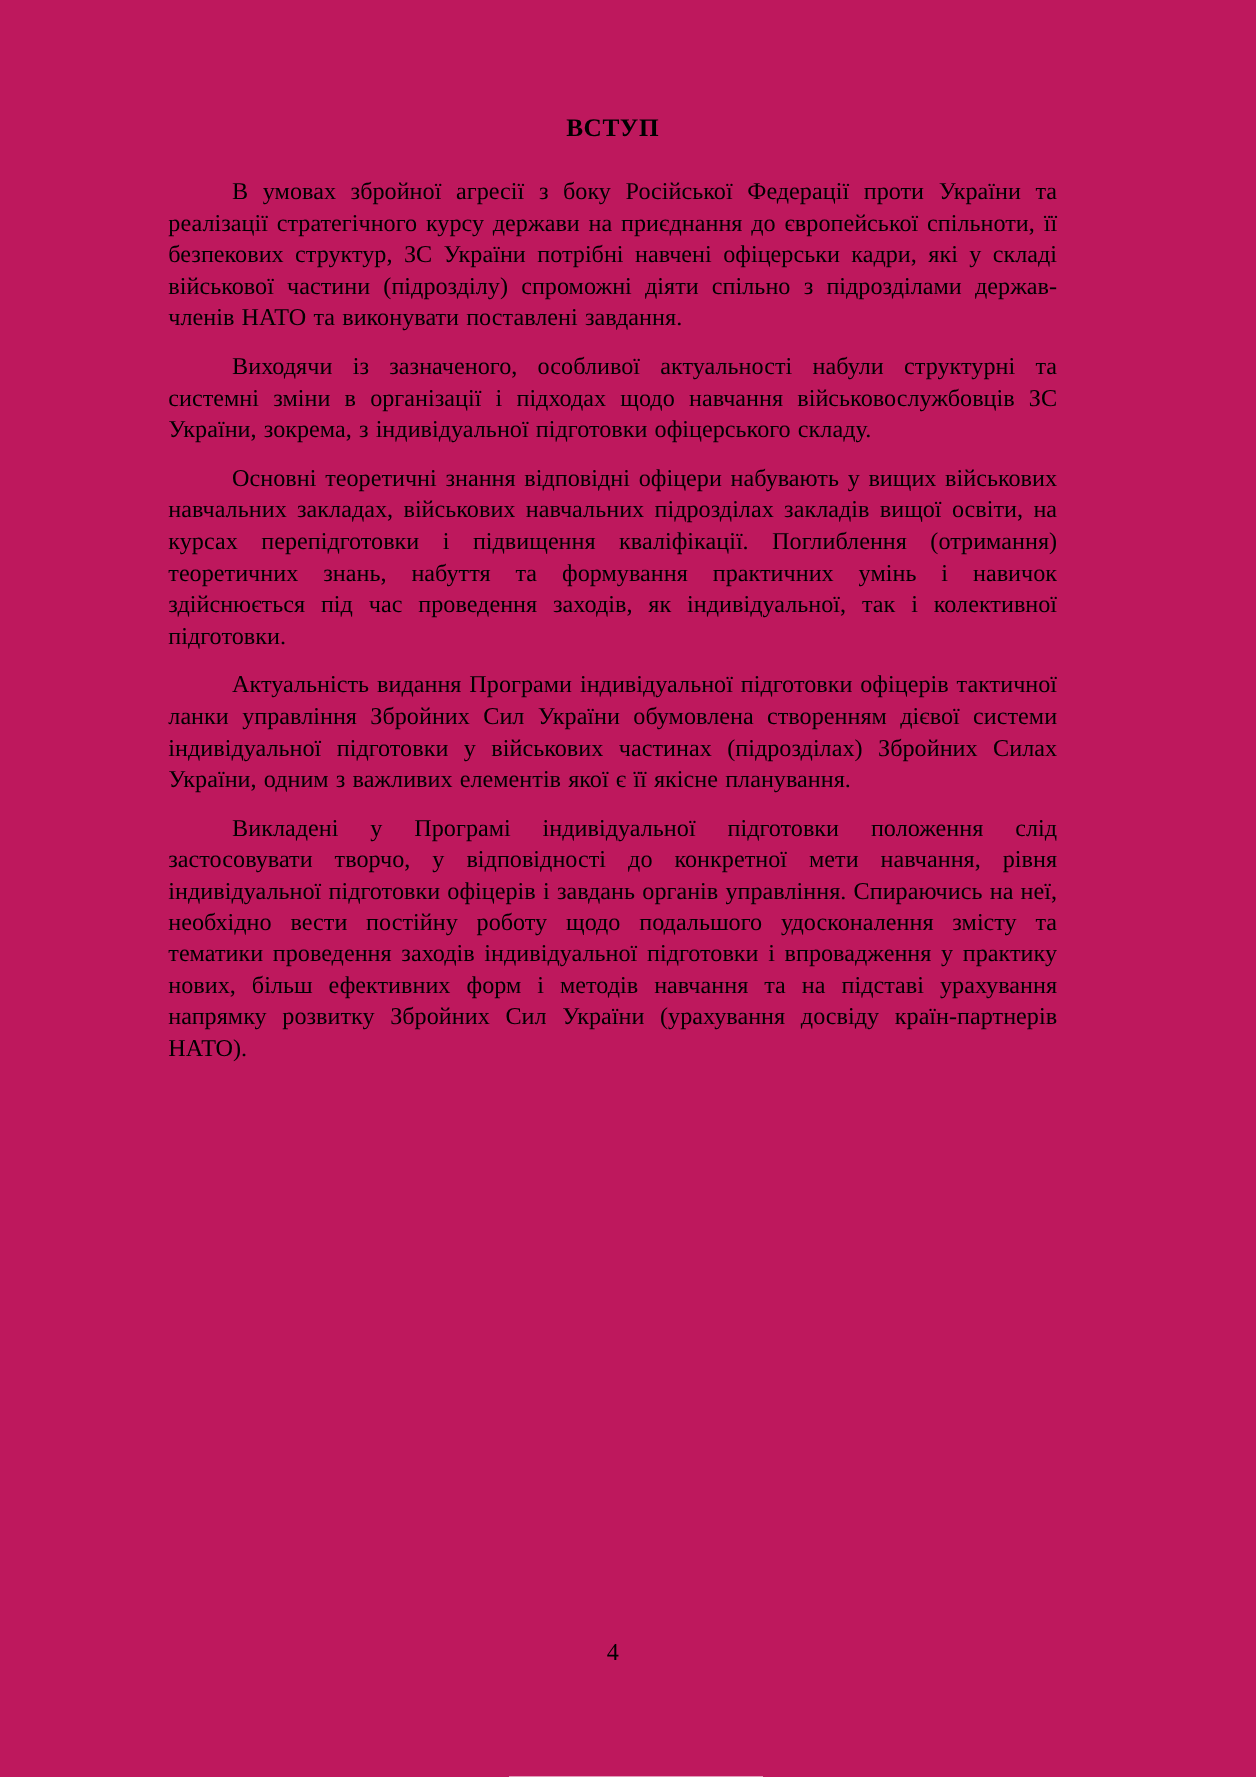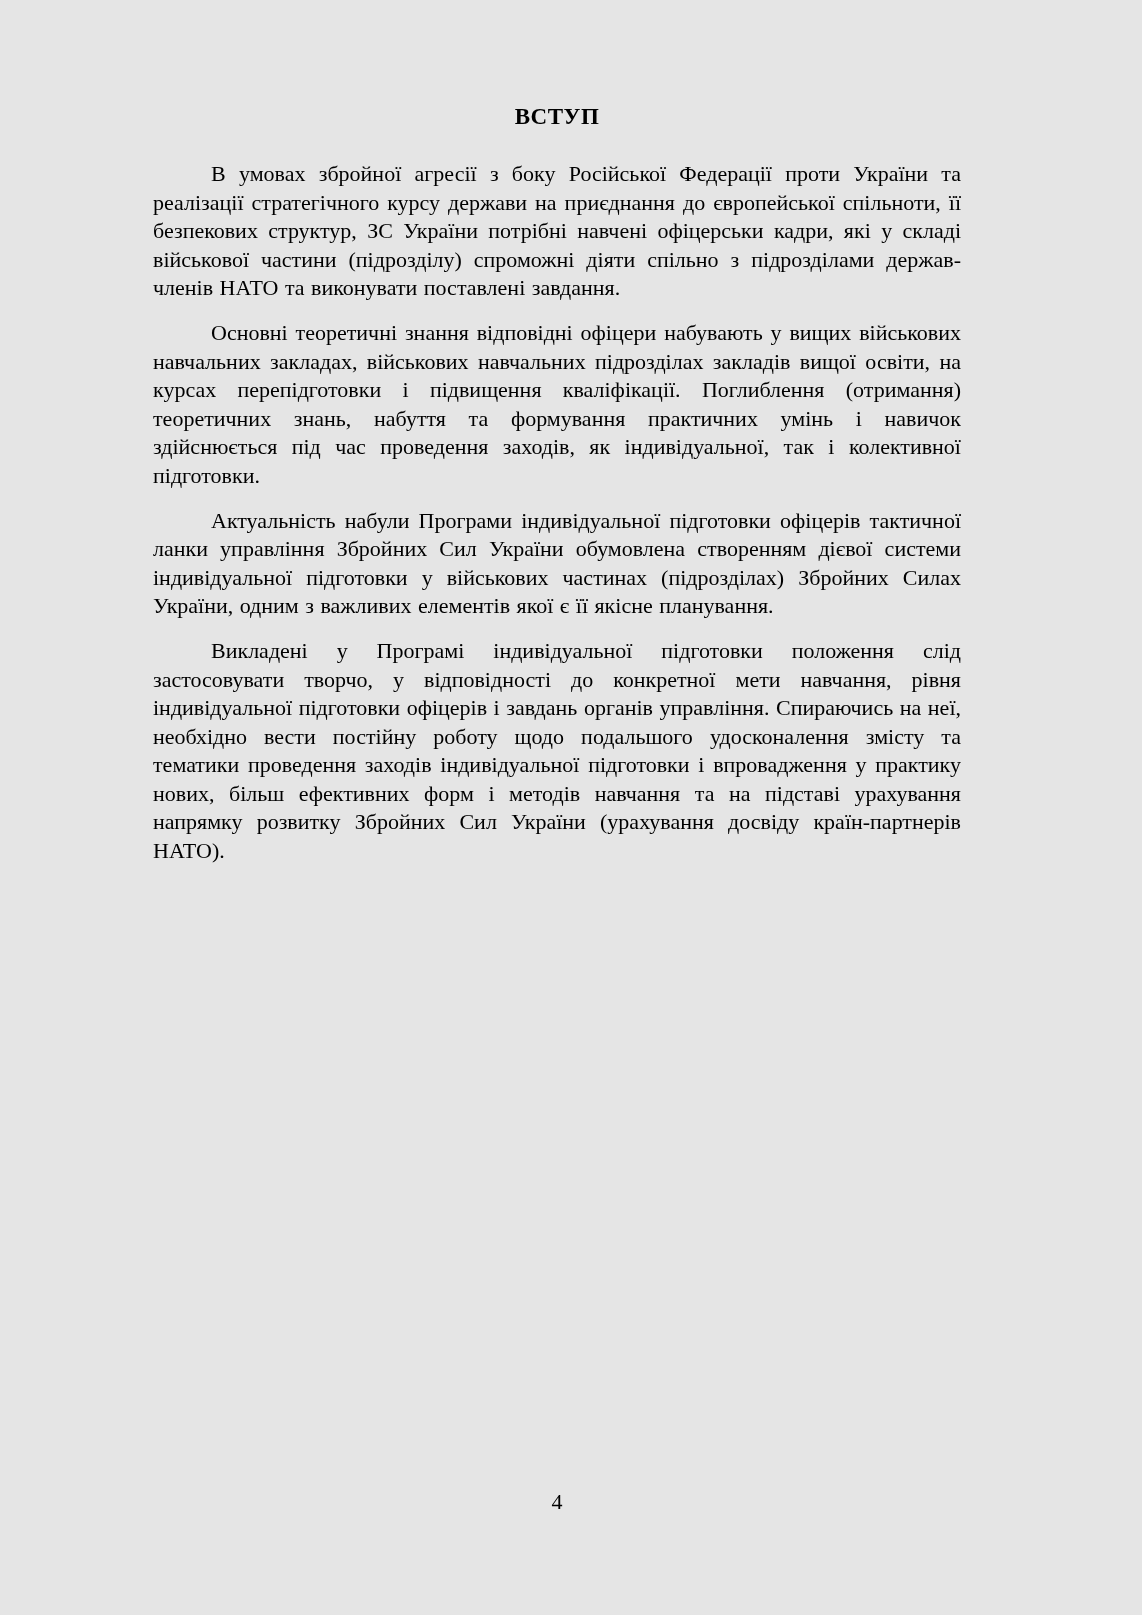--- a/index.html
+++ b/index.html
@@ -4,21 +4,21 @@
 <style>
   html, body {
     margin: 0;
     padding: 0;
     background: #ffffff;
   }
   .page {
     position: relative;
     width: 1142px;
     height: 1615px;
-    background: #e5e5e5;
+    background: #be185d;
     box-sizing: border-box;
     padding: 103px 165px 0 137px;
     font-family: "Liberation Serif", "DejaVu Serif", serif;
     color: #000000;
     overflow: hidden;
   }
   .doc-title {
     margin: 0 0 29px 0;
     text-align: center;
     font-size: 23px;
@@ -44,18 +44,19 @@
     line-height: 28px;
   }
 </style>
 </head>
 <body>
 
 <div class="page">
   <h1 class="doc-title">ВСТУП</h1>
   <div class="doc-body">
     <p>В умовах збройної агресії з боку Російської Федерації проти України та реалізації стратегічного курсу держави на приєднання до європейської спільноти, її безпекових структур, ЗС України потрібні навчені офіцерськи кадри, які у складі військової частини (підрозділу) спроможні діяти спільно з підрозділами держав-членів НАТО та виконувати поставлені завдання.</p>
+    <p>Виходячи із зазначеного, особливої актуальності набули структурні та системні зміни в організації і підходах щодо навчання військовослужбовців ЗС України, зокрема, з індивідуальної підготовки офіцерського складу.</p>
     <p>Основні теоретичні знання відповідні офіцери набувають у вищих військових навчальних закладах, військових навчальних підрозділах закладів вищої освіти, на курсах перепідготовки і підвищення кваліфікації. Поглиблення (отримання) теоретичних знань, набуття та формування практичних умінь і навичок здійснюється під час проведення заходів, як індивідуальної, так і колективної підготовки.</p>
-    <p>Актуальність набули Програми індивідуальної підготовки офіцерів тактичної ланки управління Збройних Сил України обумовлена створенням дієвої системи індивідуальної підготовки у військових частинах (підрозділах) Збройних Силах України, одним з важливих елементів якої є її якісне планування.</p>
+    <p>Актуальність видання Програми індивідуальної підготовки офіцерів тактичної ланки управління Збройних Сил України обумовлена створенням дієвої системи індивідуальної підготовки у військових частинах (підрозділах) Збройних Силах України, одним з важливих елементів якої є її якісне планування.</p>
     <p>Викладені у Програмі індивідуальної підготовки положення слід застосовувати творчо, у відповідності до конкретної мети навчання, рівня індивідуальної підготовки офіцерів і завдань органів управління. Спираючись на неї, необхідно вести постійну роботу щодо подальшого удосконалення змісту та тематики проведення заходів індивідуальної підготовки і впровадження у практику нових, більш ефективних форм і методів навчання та на підставі урахування напрямку розвитку Збройних Сил України (урахування досвіду країн-партнерів НАТО).</p>
   </div>
   <div class="page-number">4</div>
 </div>
 
 </body></html>

